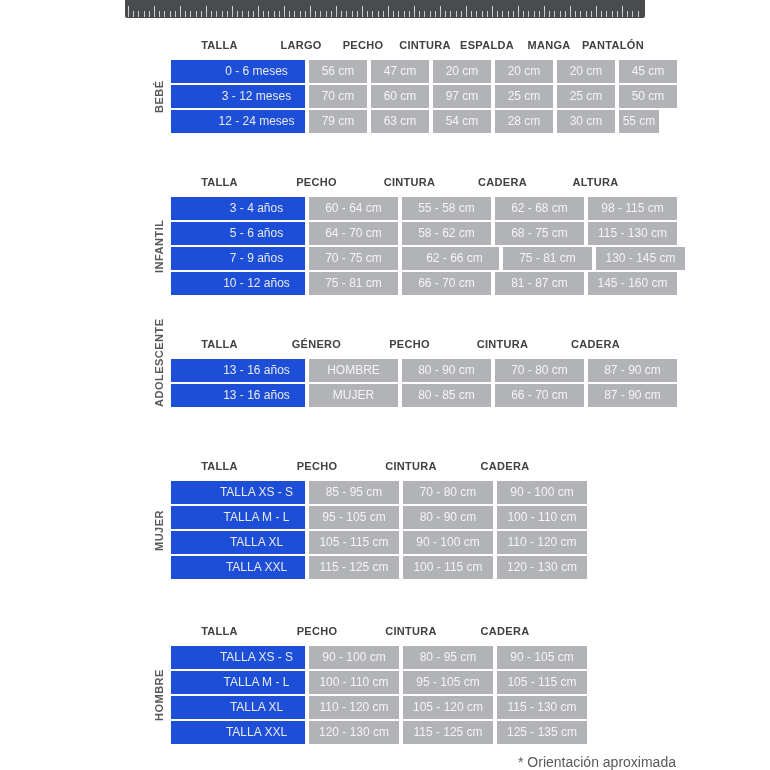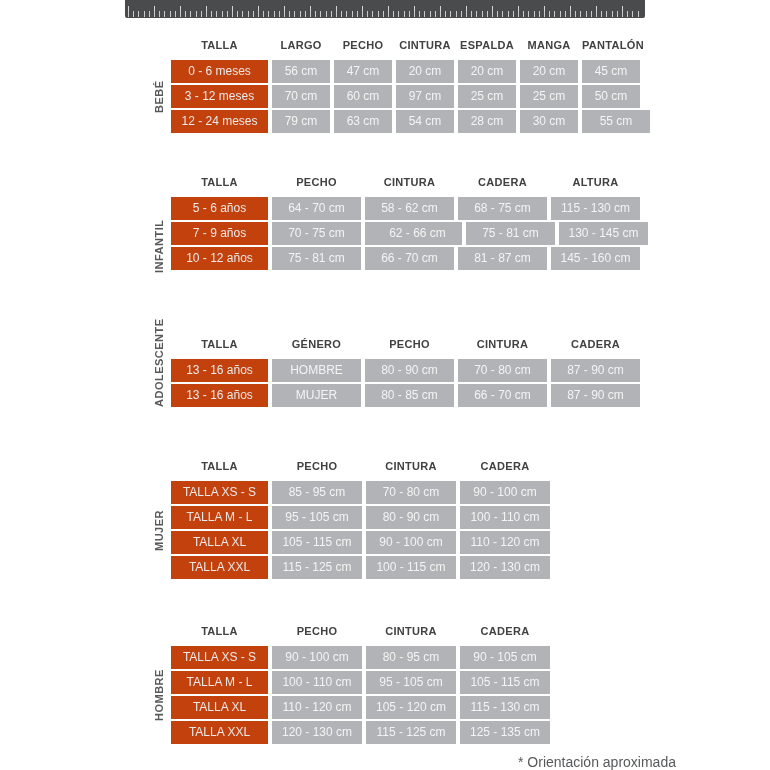--- a/index.html
+++ b/index.html
@@ -31,21 +31,21 @@
   .hcell{
     font-size:11px;font-weight:bold;color:#414042;
     letter-spacing:.3px;text-align:center;line-height:14px;
     white-space:nowrap;
   }
   .row{display:flex;gap:4px;margin-bottom:2px;}
   .cell{
     height:23px;line-height:23px;text-align:center;
     font-size:12px;white-space:nowrap;
   }
-  .cell.dark{background:#c2410c;color:#e9eaea;}
+  .cell.dark{background:#1d4ed8;color:#e9eaea;padding-left:37px;}
   .cell.light{background:#b1b3b6;color:#f4f4f4;}
   .grp{
     position:absolute;left:-18px;width:14px;top:22px;
     writing-mode:vertical-rl;transform:rotate(180deg);
     text-align:center;
     font-size:11px;font-weight:bold;color:#58595b;letter-spacing:.5px;
     white-space:nowrap;
   }
   .footnote{
     position:absolute;left:518px;top:754px;
@@ -86,31 +86,38 @@
           <div class="cell light" style="width: 58px;">25 cm</div>
           <div class="cell light" style="width: 58px;">50 cm</div>
         </div>
         <div class="row">
           <div class="cell dark" style="width: 97px;">12 - 24 meses</div>
           <div class="cell light" style="width: 58px;">79 cm</div>
           <div class="cell light" style="width: 58px;">63 cm</div>
           <div class="cell light" style="width: 58px;">54 cm</div>
           <div class="cell light" style="width: 58px;">28 cm</div>
           <div class="cell light" style="width: 58px;">30 cm</div>
-          <div class="cell light" style="width: 68px;">55 cm</div>
+          <div class="cell light" style="width: 40px;">55 cm</div>
         </div>
         <div class="grp" style="height: 73px;">BEBÉ</div>
       </div>
       <div class="tbl" style="top: 175px;">
         <div class="hdr">
           <div class="hcell" style="width: 97px;">TALLA</div>
           <div class="hcell" style="width: 89px;">PECHO</div>
           <div class="hcell" style="width: 89px;">CINTURA</div>
           <div class="hcell" style="width: 89px;">CADERA</div>
           <div class="hcell" style="width: 89px;">ALTURA</div>
+        </div>
+        <div class="row">
+          <div class="cell dark" style="width: 97px;">3 - 4 años</div>
+          <div class="cell light" style="width: 89px;">60 - 64 cm</div>
+          <div class="cell light" style="width: 89px;">55 - 58 cm</div>
+          <div class="cell light" style="width: 89px;">62 - 68 cm</div>
+          <div class="cell light" style="width: 89px;">98 - 115 cm</div>
         </div>
         <div class="row">
           <div class="cell dark" style="width: 97px;">5 - 6 años</div>
           <div class="cell light" style="width: 89px;">64 - 70 cm</div>
           <div class="cell light" style="width: 89px;">58 - 62 cm</div>
           <div class="cell light" style="width: 89px;">68 - 75 cm</div>
           <div class="cell light" style="width: 89px;">115 - 130 cm</div>
         </div>
         <div class="row">
           <div class="cell dark" style="width: 97px;">7 - 9 años</div>

